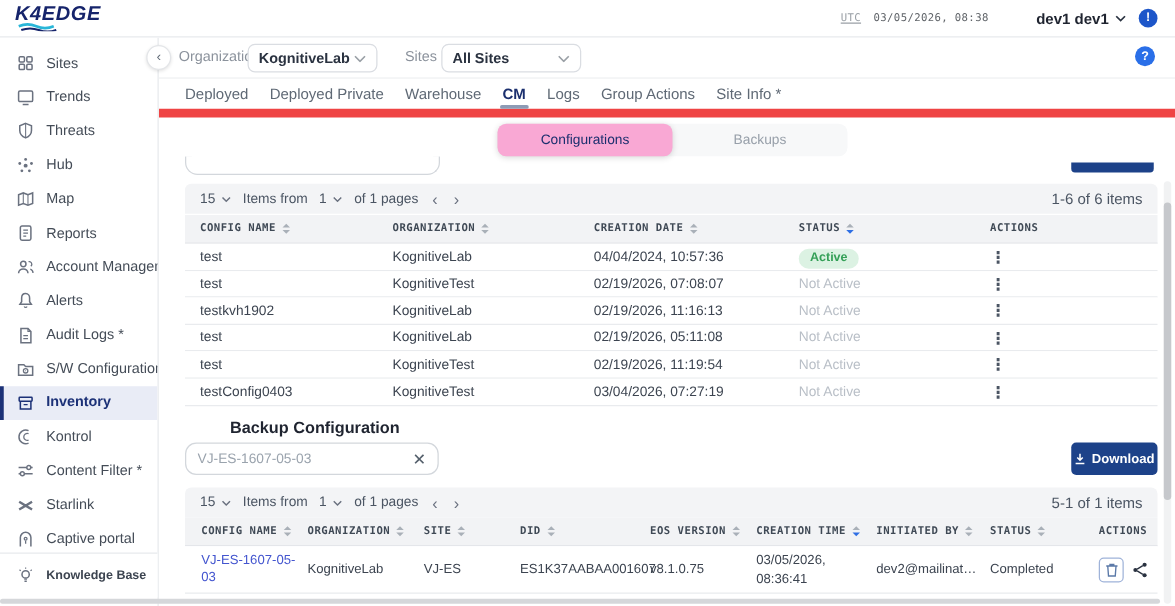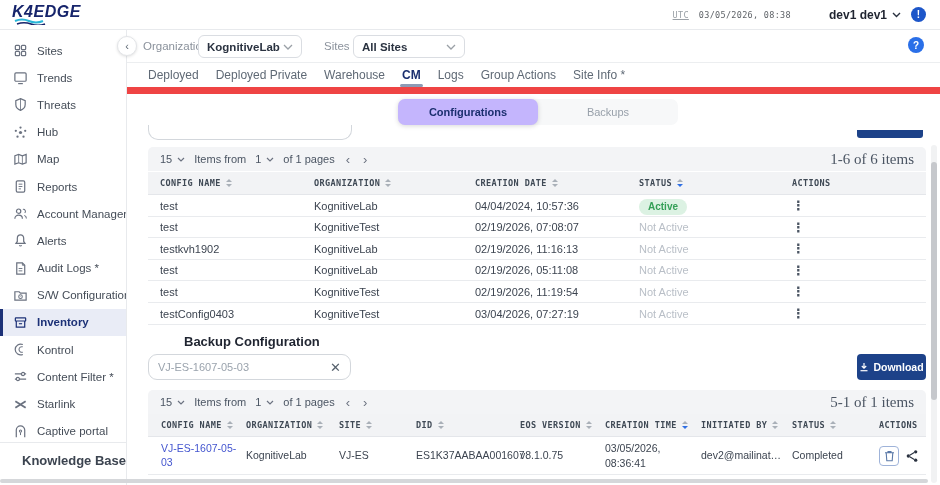--- a/index.html
+++ b/index.html
@@ -28,21 +28,21 @@
     border-right:1px solid #e8eaed;z-index:3;}
   .side-list{position:absolute;left:0;top:0;width:126px;height:413px;overflow:hidden;padding-top:7px;}
   .side-item{height:27.2px;display:flex;align-items:center;gap:9px;padding-left:13px;cursor:pointer;
     color:#6b7280;}
   .side-item .lbl{font-size:11.5px;color:#444c57;white-space:nowrap;}
   .side-item.active{background:#e9ecf6;border-left:3px solid #1c3177;padding-left:10px;color:#1c3177;}
   .side-item.active .lbl{color:#1c3177;font-weight:700;}
   .side-item svg{flex:0 0 auto;}
   .side-bottom{position:absolute;left:0;bottom:7px;width:126px;height:36px;border-top:1px solid #e8eaed;
     display:flex;align-items:center;gap:9px;padding-left:13px;background:#fff;cursor:pointer;color:#6b7280;}
-  .side-bottom .lbl{font-size:13px;color:#3c4450;font-weight:600;white-space:nowrap;}
+  .side-bottom .lbl{font-size:10px;color:#3c4450;font-weight:600;white-space:nowrap;}
 
   
   .filter-row{position:absolute;left:127px;top:30px;width:813px;height:33px;background:#fff;
     border-bottom:1px solid #eceef0;}
   .collapse-btn{position:absolute;left:-10px;top:6px;width:20px;height:20px;border-radius:50%;
     background:#fff;border:1px solid #e3e5e8;box-shadow:0 1px 3px rgba(0,0,0,.12);
     display:flex;align-items:center;justify-content:center;font-size:11px;color:#5f6975;cursor:pointer;z-index:4;}
   .f-label{position:absolute;top:10px;font-size:11.5px;color:#8b929c;}
   .f-select{position:absolute;top:5px;height:23px;border:1px solid #dadde2;border-radius:6px;background:#fff;
     display:flex;align-items:center;justify-content:space-between;padding:0 8px;cursor:pointer;}
@@ -55,37 +55,37 @@
     display:flex;align-items:center;gap:17px;padding-left:21px;background:#fff;}
   .tab{position:relative;font-size:12px;color:#5f6975;cursor:pointer;height:100%;display:flex;align-items:center;}
   .tab.active{color:#1b2f6e;font-weight:700;}
   .tab.active::after{content:"";position:absolute;left:-2px;right:-2px;bottom:0;height:3px;
     background:#8d9bb5;border-radius:2px;}
 
   
   .segmented{position:absolute;left:398px;top:99px;width:280px;height:26px;background:#f7f8f9;
     border-radius:7px;display:flex;}
   .seg{flex:1;display:flex;align-items:center;justify-content:center;font-size:11px;color:#98a0aa;cursor:pointer;}
-  .seg.selected{background:#c4b5fd;border-radius:7px;box-shadow:0 1px 5px rgba(0,0,0,.16);
-    color:#1b2f6e;font-weight:700;}
+  .seg.selected{background:#f9a8d4;border-radius:7px;box-shadow:0 1px 5px rgba(0,0,0,.16);
+    color:#1b2f6e;font-weight:400;}
 
   
   .search-sliver{position:absolute;left:148px;top:125px;width:204px;height:15px;background:#fff;
     border:1px solid #d3d7dc;border-top:none;border-radius:0 0 10px 10px;}
   .button-sliver{position:absolute;left:857px;top:130px;width:66px;height:8px;background:#1d4289;
     border-radius:0 0 3px 3px;cursor:pointer;}
 
   
   .pagebar{position:absolute;left:148px;width:778px;height:24px;background:#f3f4f6;border-radius:5px 5px 0 0;
     display:flex;align-items:center;justify-content:space-between;padding:0 12px;}
   .pb-left{display:flex;align-items:center;gap:9px;}
   .pb-select{display:inline-flex;align-items:center;gap:5px;font-size:11px;color:#4b5563;cursor:pointer;}
   .pb-label{font-size:11px;color:#4b5563;}
   .pb-arrow{font-size:13px;color:#6b7280;cursor:pointer;line-height:1;padding:0 2px;}
-  .pb-range{font-size:15px;color:#4b5563;font-family:Liberation Serif, serif;}
+  .pb-range{font-size:12px;color:#4b5563;}
 
   
   .thead{position:absolute;left:148px;width:778px;background:#f2f3f5;display:grid;align-items:center;
     padding-left:12px;border-bottom:1px solid #e4e6ea;}
   .th{display:flex;align-items:center;font-family:"DejaVu Sans Mono",monospace;font-size:8.5px;
     font-weight:700;letter-spacing:.4px;color:#3f4955;white-space:nowrap;}
   .grid1{grid-template-columns:154px 161px 164px 153px 1fr;}
   .grid2{grid-template-columns:85px 93px 77px 104px 85px 96px 91px 87px 1fr;padding-left:13px !important;}
   .sort{display:inline-flex;flex-direction:column;gap:2px;margin-left:5px;cursor:pointer;}
   .sort i{display:block;width:0;height:0;border-left:3px solid transparent;border-right:3px solid transparent;}

